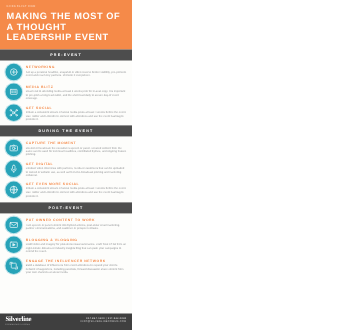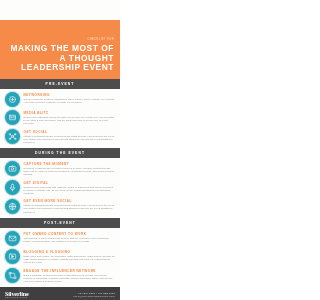--- a/index.html
+++ b/index.html
@@ -10,24 +10,23 @@
     overflow:hidden;
   }
   #page{
     position:relative;width:120px;height:300px;
     background:#fdfdfb;
     display:flex;flex-direction:column;
   }
   
   .header{
     background:#f58a49;
-    padding:19px 6px 6px 6px;
-    text-align:right;
-    flex:0 0 auto;
-    margin-top:20px;
+    padding:5px 6px 6px 6px;
+    text-align:left;
+    flex:0 0 auto;
   }
   .kicker{
     color:#fde0cb;
     font-size:2.6px;
     letter-spacing:.45px;
     text-transform:uppercase;
     margin-bottom:2.5px;
     line-height:1;
   }
   .title{

